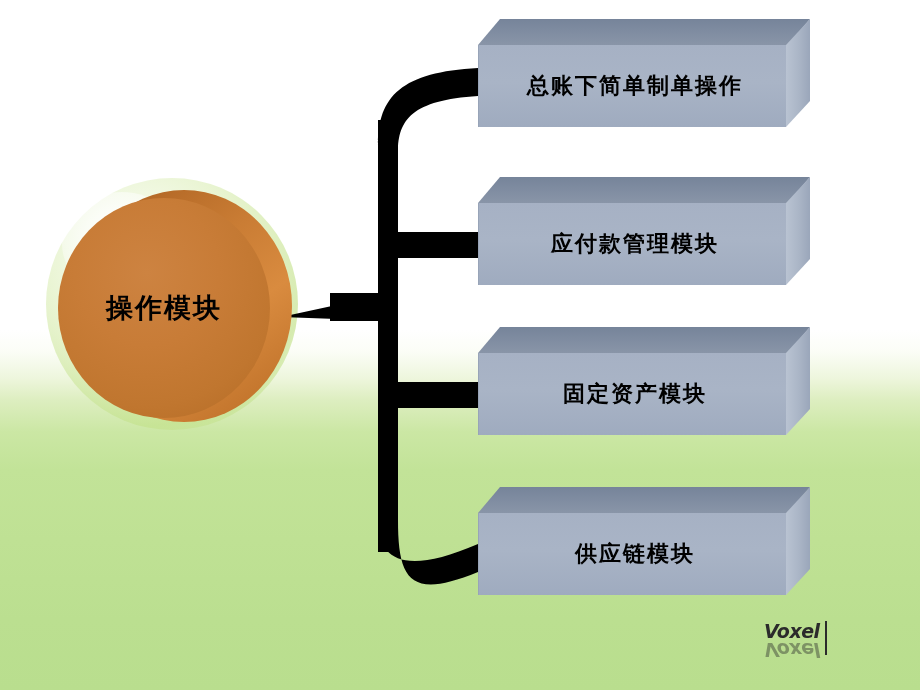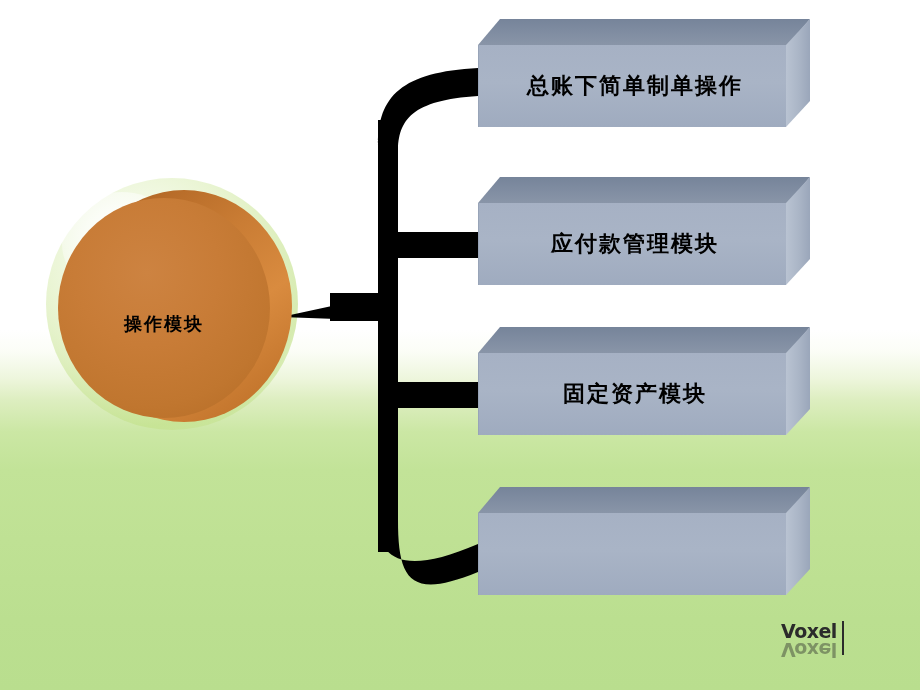--- a/index.html
+++ b/index.html
@@ -89,28 +89,28 @@
     border-radius: 50%;
     background: radial-gradient(circle at 42% 34%,
         #cd8341 0%,
         #c87c37 38%,
         #c0762f 70%,
         #b36a24 100%);
   }
   #hub-label {
     position: absolute;
     left: 0;
-    top: 24px;
+    top: 8px;
     width: 212px;
     height: 220px;
     display: flex;
     align-items: center;
     justify-content: center;
     color: #000000;
-    font-size: 18px;
+    font-size: 27px;
     font-weight: bold;
     letter-spacing: 2px;
     font-family: "DejaVu Serif", "Liberation Serif", serif;
   }
 
   
   .node {
     position: absolute;
     width: 332px;
     height: 108px;
@@ -171,25 +171,26 @@
   }
 
   #node-0 { left: 478px; top: 19px; }
   #node-1 { left: 478px; top: 177px; }
   #node-2 { left: 478px; top: 327px; }
   #node-3 { left: 478px; top: 487px; }
 
   
   #watermark {
     position: absolute;
-    left: 781px;
+    left: 764px;
     top: 620px;
     width: 86px;
     height: 50px;
     user-select: none;
+    font-style: italic;
   }
   #watermark .wm-main,
   #watermark .wm-mirror {
     position: absolute;
     left: 0;
     width: 86px;
     font-family: "DejaVu Sans", "Liberation Sans", sans-serif;
     font-size: 19px;
     font-weight: bold;
     color: #2b2b2b;
@@ -266,20 +267,21 @@
     <div class="top-face top-face-simple"></div>
     <div class="side-face"></div>
     <div class="front-face"></div>
     <div class="node-label">固定资产模块</div>
   </div>
 
   <div class="node" id="node-3">
     <div class="top-face top-face-simple"></div>
     <div class="side-face"></div>
     <div class="front-face"></div>
+    <div class="node-label">供应链模块</div>
   </div>
 
   <div id="watermark">
     <div class="wm-main">Voxel</div>
     <div class="wm-mirror">Voxel</div>
     <div class="wm-bar"></div>
   </div>
 
 </div>
 

